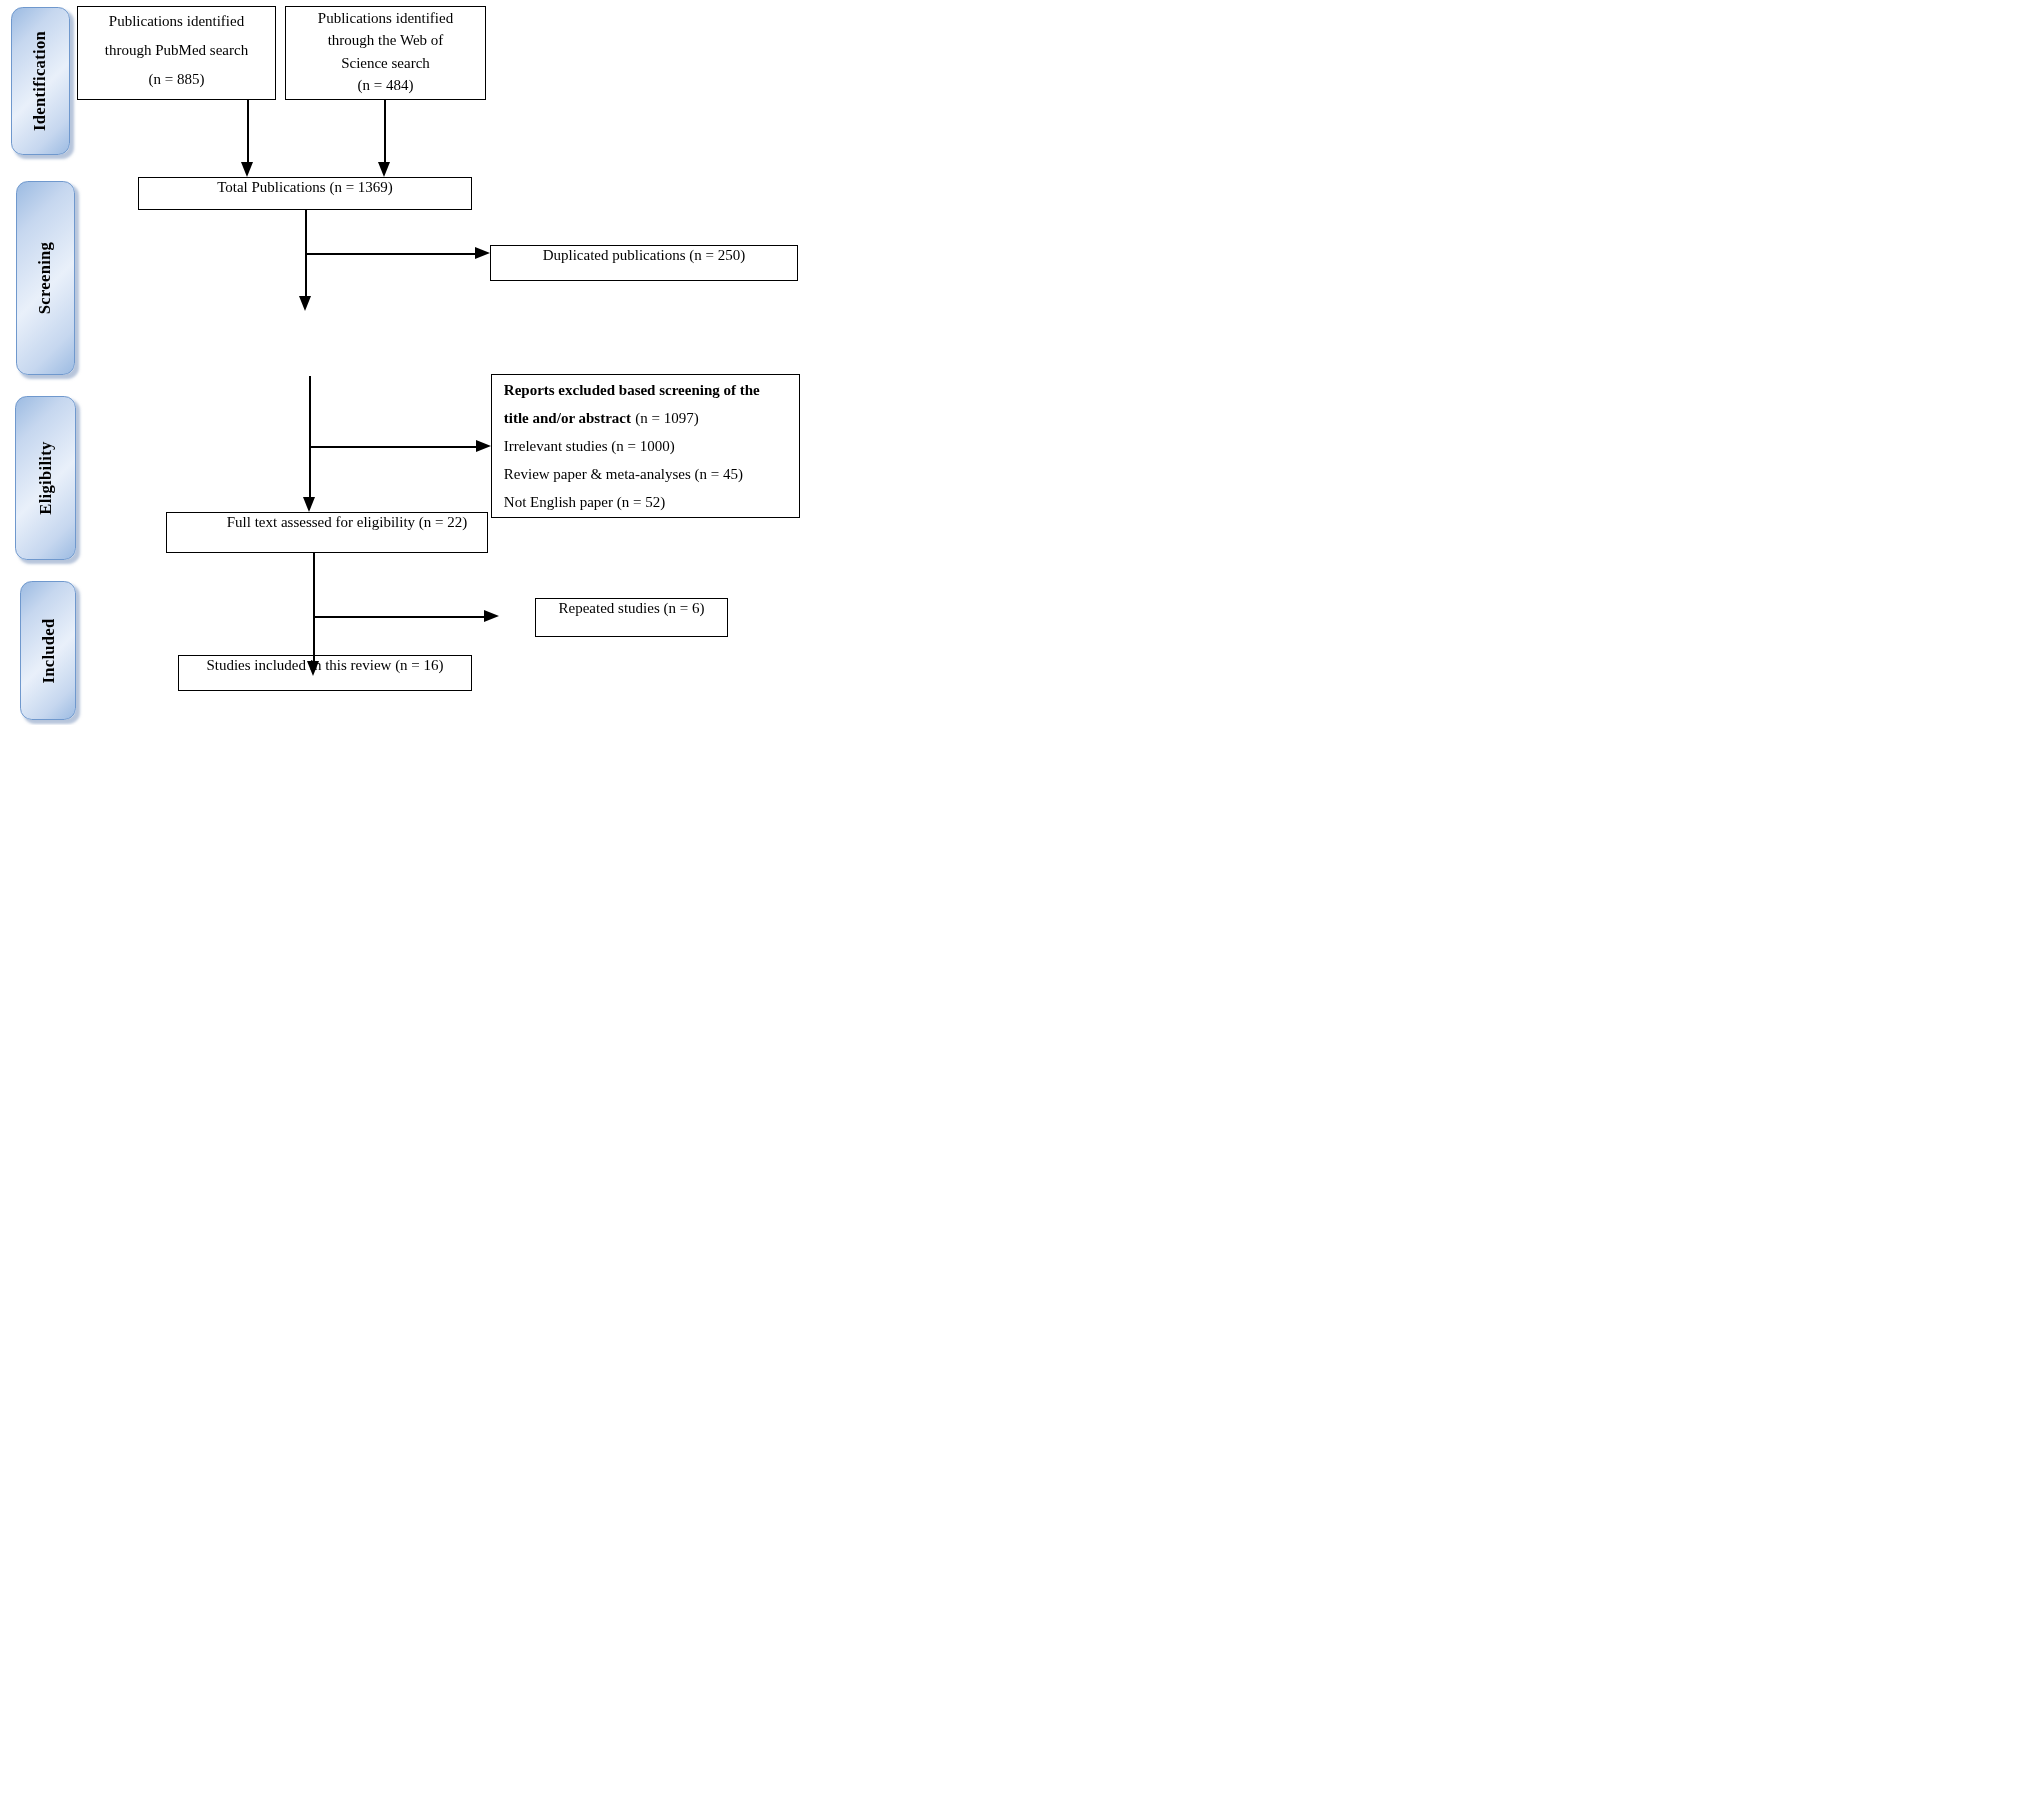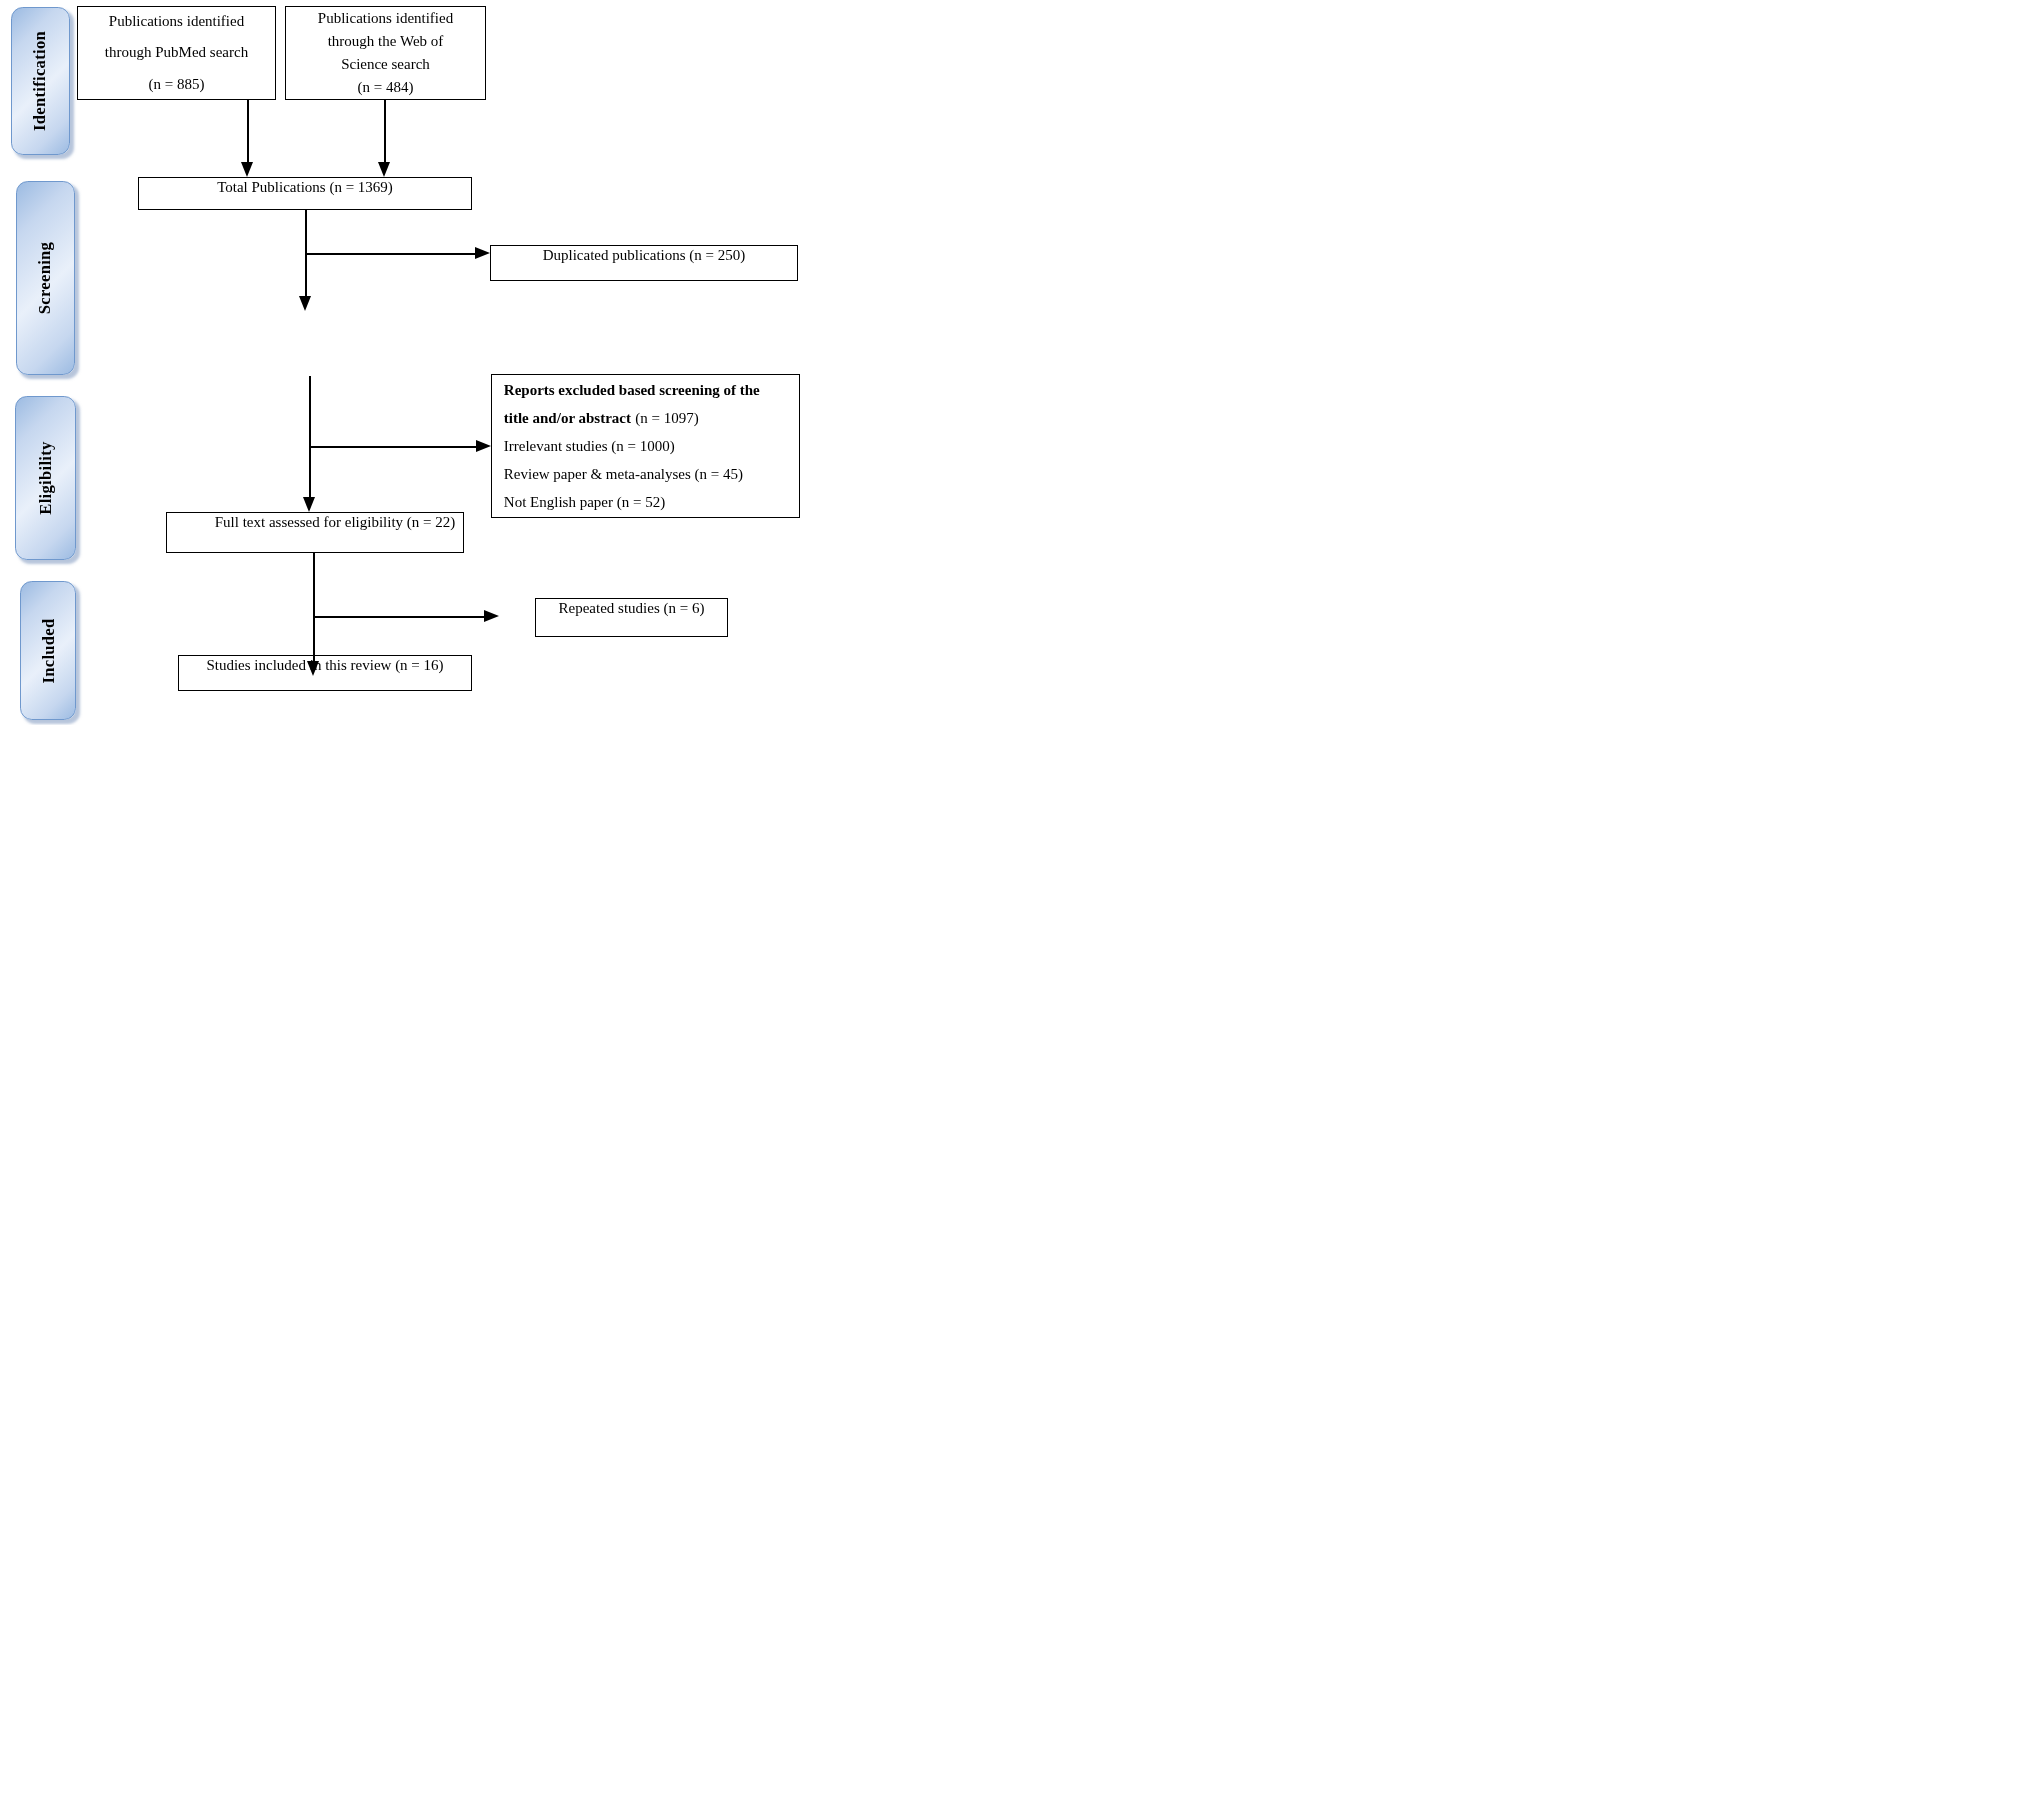--- a/index.html
+++ b/index.html
@@ -43,21 +43,21 @@
     font-size:16.6px;
     letter-spacing:0.3px;
   }
   
   .box{
     position:absolute;
     background:var(--box-fill);
     border:1.6px solid var(--box-border);
     box-sizing:border-box;
     display:flex;flex-direction:column;
-    align-items:center;justify-content:space-between;
+    align-items:center;justify-content:flex-start;
     text-align:center;
     font-size:15px;
   }
   .box .bl{width:100%;}
   .lh-pubmed .bl{line-height:29px;}
   .lh-wos .bl{line-height:22.5px;}
   .lh-further .bl{line-height:30px;}
   .single{line-height:1.2;}
   .reports{
     align-items:flex-start;
@@ -125,21 +125,21 @@
 
 
   <div class="box reports" style="left:491px;top:374px;width:309px;height:144px;">
     <div class="bl"><b>Reports excluded based screening of the</b></div>
     <div class="bl"><b>title and/or abstract</b><span class="count">(n = 1097)</span></div>
     <div class="bl">Irrelevant studies (n = 1000)</div>
     <div class="bl">Review paper &amp; meta-analyses (n = 45)</div>
     <div class="bl">Not English paper (n = 52)</div>
   </div>
 
-  <div class="box single" style="left:166px;top:512px;width:298px;height:41px;padding-left:40px;">
+  <div class="box single" style="left:166px;top:512px;width:322px;height:41px;padding-left:40px;">
     <div class="bl">Full text assessed for eligibility (n = 22)</div>
   </div>
 
   <div class="box single" style="left:499px;top:598px;width:193px;height:39px;margin-left:36px;">
     <div class="bl">Repeated studies (n = 6)</div>
   </div>
 
   <div class="box single" style="left:178px;top:655px;width:294px;height:36px;">
     <div class="bl">Studies included in this review (n = 16)</div>
   </div>

